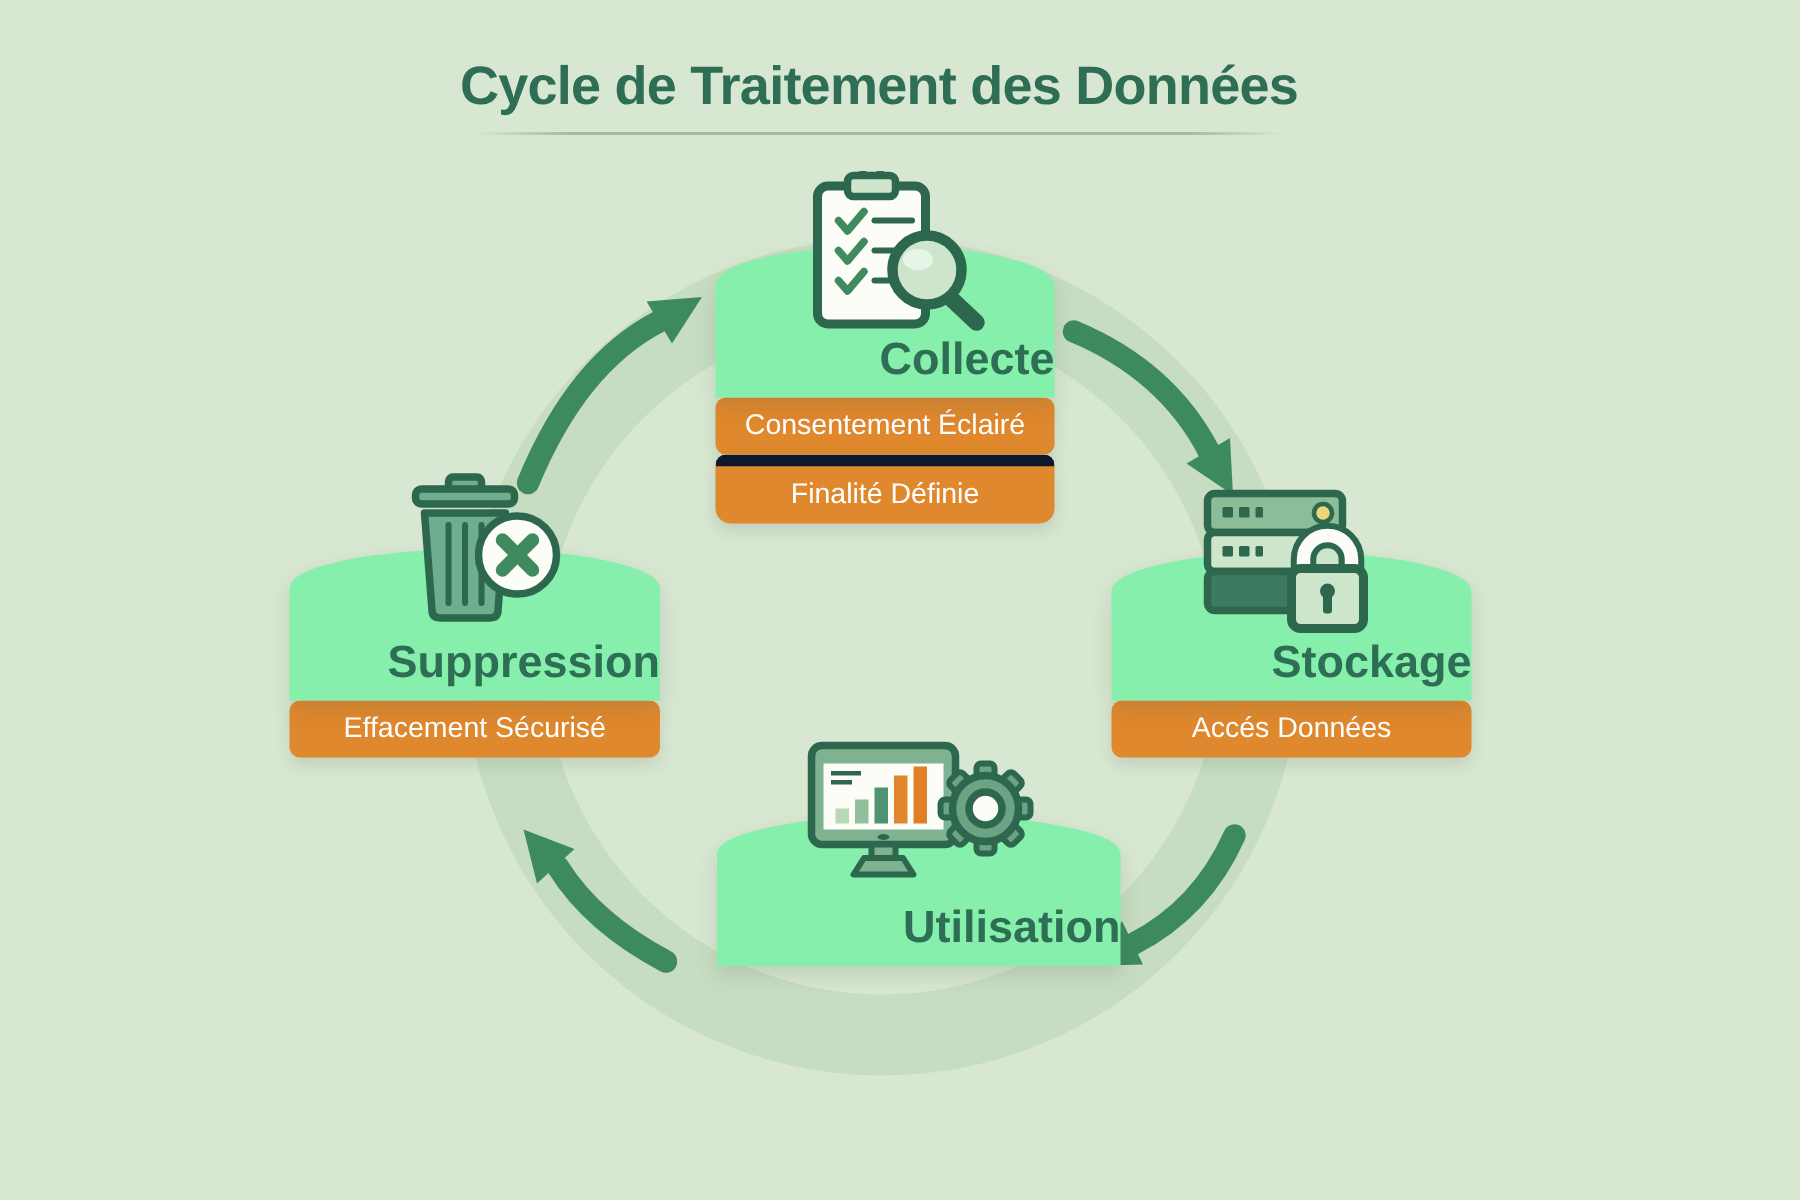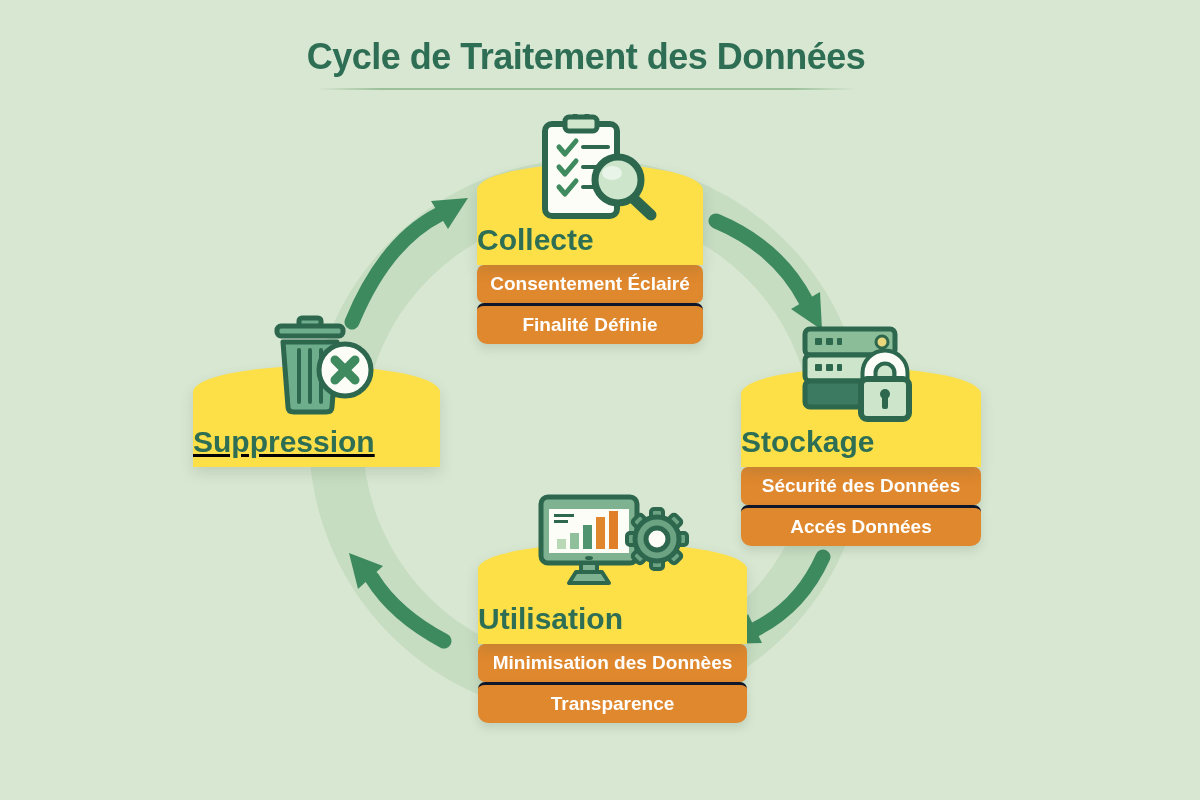--- a/index.html
+++ b/index.html
@@ -19,36 +19,36 @@
   }
   
   .flow-layer{position:absolute;left:0;top:0;z-index:1;}
   
   .stage{position:absolute;z-index:2;}
   .icon-wrap{
     position:absolute;left:50%;transform:translateX(-50%);z-index:3;
   }
   .card{
     position:relative;
-    background:#fde047;
+    background:#86efac;
     border-radius:50% 50% 0 0 / 26px 26px 0 0;
     box-shadow:0 6px 14px rgba(60,90,60,.16);
-    display:flex;align-items:flex-end;justify-content:flex-start;
+    display:flex;align-items:flex-end;justify-content:flex-end;
   }
   .stage-title{
     font-size:30px;font-weight:700;color:#2e6e54;padding-bottom:8px;white-space:nowrap;
   }
   .tags{width:100%;}
   .tag{
     height:38px;line-height:38px;text-align:center;
-    background:#e0882e;color:#ffffff;font-size:19px;font-weight:700;
+    background:#e0882e;color:#ffffff;font-size:19px;font-weight:400;
     border-radius:7px;white-space:nowrap;overflow:hidden;
     box-shadow:0 5px 10px rgba(60,90,60,.15);
   }
-  .tag + .tag{border-top:3px solid #0f172a;border-radius:7px 7px 10px 10px;}
+  .tag + .tag{border-top:8px solid #0f172a;border-radius:7px 7px 10px 10px;}
 </style>
 </head>
 <body>
 
 <div class="header">
   <h1 class="main-title">Cycle de Traitement des Données</h1>
   <div class="title-underline"></div>
 </div>
 
 <svg class="flow-layer" width="1200" height="800" viewBox="0 0 1200 800">
@@ -122,21 +122,20 @@
       <path d="M78 58 v-8 a16 16 0 0 1 32 0 v8" fill="none" stroke="#fdfdf8" stroke-width="9"></path>
       <rect x="70" y="56" width="48" height="40" rx="6" fill="#cde6cb" stroke="#2d674e" stroke-width="6"></rect>
       <circle cx="94" cy="71" r="5" fill="#2d674e"></circle>
       <rect x="91" y="73" width="6" height="13" rx="2" fill="#2d674e"></rect>
     </svg>
   </div>
   <div class="card" style="height:99px;">
     <div class="stage-title">Stockage</div>
   </div>
   <div class="tags">
-    <div class="tag">Sécurité des Données</div>
     <div class="tag">Accés Données</div>
   </div>
 </div>
 
 <div class="stage" style="left:478px;top:543px;width:269px;">
   <div class="icon-wrap" style="top:-56px;">
     <svg width="160" height="112" viewBox="0 0 160 112">
       <rect x="8" y="10" width="96" height="66" rx="7" fill="#7fb290" stroke="#2d674e" stroke-width="5"></rect>
       <rect x="16" y="22" width="80" height="44" fill="#fdfdf8"></rect>
       <rect x="21" y="27" width="20" height="3" fill="#2d674e"></rect>
@@ -161,42 +160,39 @@
           <rect x="-6" y="-30" width="12" height="12" rx="3" transform="rotate(315)"></rect>
         </g>
         <circle r="22" fill="#6ca383" stroke="#2d674e" stroke-width="5"></circle>
         <circle r="11" fill="#fdfdf8" stroke="#2d674e" stroke-width="5"></circle>
       </g>
     </svg>
   </div>
   <div class="card" style="height:101px;">
     <div class="stage-title">Utilisation</div>
   </div>
-  <div class="tags">
-    <div class="tag">Minimisation des Donnèes</div>
-    <div class="tag">Transparence</div>
-  </div>
 </div>
 
 <div class="stage" style="left:193px;top:366px;width:247px;">
   <div class="icon-wrap" style="top:-52px;">
     <svg width="140" height="108" viewBox="0 0 140 108">
       <rect x="52" y="4" width="22" height="10" rx="3" fill="#6fae8c" stroke="#2d674e" stroke-width="5"></rect>
       <rect x="30" y="12" width="66" height="10" rx="4" fill="#6fae8c" stroke="#2d674e" stroke-width="5"></rect>
       <path d="M36 28 L90 28 L85 93 Q85 98 79 98 L47 98 Q41 98 41 93 Z" fill="#6fae8c" stroke="#2d674e" stroke-width="5" stroke-linejoin="round"></path>
       <g stroke="#2d674e" stroke-width="4" stroke-linecap="round">
         <line x1="52" y1="36" x2="52" y2="88"></line>
         <line x1="63" y1="36" x2="63" y2="88"></line>
         <line x1="74" y1="36" x2="74" y2="88"></line>
       </g>
       <circle cx="98" cy="56" r="26" fill="#fdfdf8" stroke="#2d674e" stroke-width="5"></circle>
       <g stroke="#3f8a5f" stroke-width="9" stroke-linecap="round">
         <line x1="88" y1="46" x2="108" y2="66"></line>
         <line x1="108" y1="46" x2="88" y2="66"></line>
       </g>
     </svg>
   </div>
-  <div class="card" style="height:101px;text-decoration:underline;">
+  <div class="card" style="height:101px;">
     <div class="stage-title">Suppression</div>
   </div>
   <div class="tags">
+    <div class="tag">Effacement Sécurisé</div>
   </div>
 </div>
 
 </body></html>

